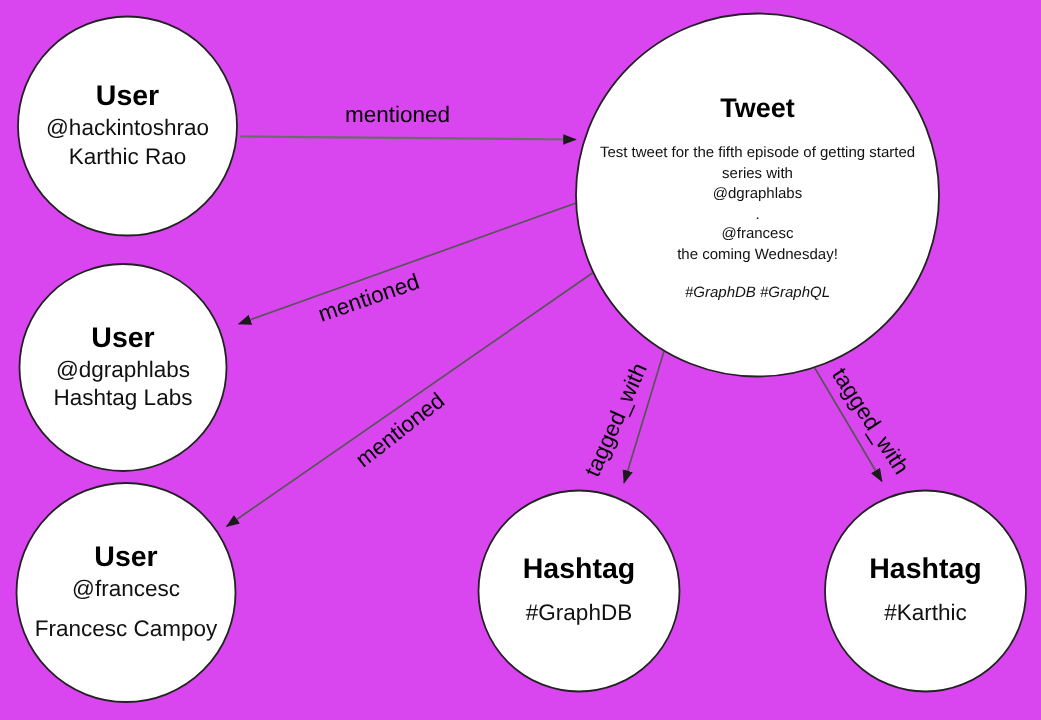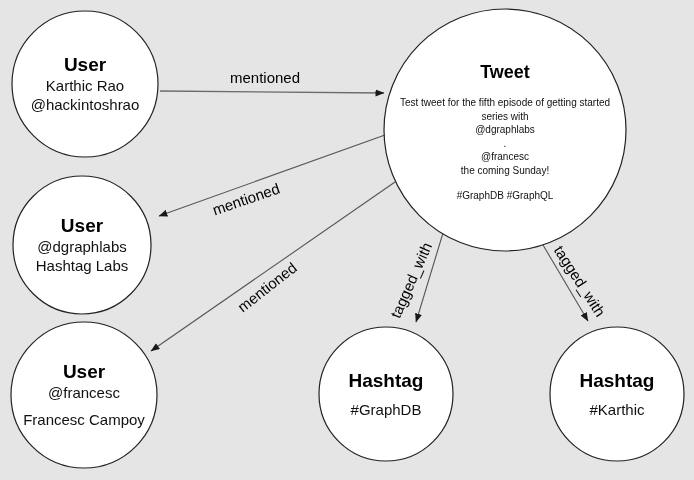--- a/index.html
+++ b/index.html
@@ -5,21 +5,21 @@
   html, body {
     margin: 0;
     padding: 0;
     background: #ffffff;
     font-family: "Liberation Sans", sans-serif;
   }
   .canvas {
     position: relative;
     width: 694px;
     height: 480px;
-    background: #e5e5e5;
+    background: #d946ef;
     overflow: hidden;
   }
   .graph-svg {
     position: absolute;
     left: 0;
     top: 0;
   }
   .node-label {
     position: absolute;
     transform: translate(-50%, -50%);
@@ -48,20 +48,21 @@
     margin-bottom: 11px;
   }
   .tweet-line {
     font-size: 10px;
     line-height: 13.5px;
     white-space: nowrap;
     color: #111111;
   }
   .tweet-line.last {
     margin-top: 12px;
+    font-style: italic;
   }
   .edge-label {
     position: absolute;
     font-size: 15px;
     color: #000000;
     white-space: nowrap;
     pointer-events: none;
   }
 </style>
 </head>
@@ -85,22 +86,22 @@
     <circle cx="85" cy="84" r="73" fill="#ffffff" stroke="#222222" stroke-width="1.2"></circle>
     <circle cx="82" cy="245" r="69" fill="#ffffff" stroke="#222222" stroke-width="1.2"></circle>
     <circle cx="84" cy="395" r="73" fill="#ffffff" stroke="#222222" stroke-width="1.2"></circle>
     <circle cx="505" cy="130" r="121" fill="#ffffff" stroke="#222222" stroke-width="1.2"></circle>
     <circle cx="386" cy="394" r="67" fill="#ffffff" stroke="#222222" stroke-width="1.2"></circle>
     <circle cx="617" cy="394" r="67" fill="#ffffff" stroke="#222222" stroke-width="1.2"></circle>
   </svg>
 
   <div class="node-label" style="left:85px; top:84px;">
     <div class="node-title">User</div>
+    <div class="node-line">@hackintoshrao</div>
     <div class="node-line">Karthic Rao</div>
-    <div class="node-line">@hackintoshrao</div>
   </div>
 
   <div class="node-label" style="left:82px; top:245px;">
     <div class="node-title">User</div>
     <div class="node-line">@dgraphlabs</div>
     <div class="node-line">Hashtag Labs</div>
   </div>
 
   <div class="node-label" style="left:84px; top:395px;">
     <div class="node-title">User</div>
@@ -108,21 +109,21 @@
     <div class="node-line gap-top">Francesc Campoy</div>
   </div>
 
   <div class="node-label tweet-label" style="left:505px; top:131px;">
     <div class="node-title">Tweet</div>
     <div class="tweet-line">Test tweet for the fifth episode of getting started</div>
     <div class="tweet-line">series with</div>
     <div class="tweet-line">@dgraphlabs</div>
     <div class="tweet-line">.</div>
     <div class="tweet-line">@francesc</div>
-    <div class="tweet-line">the coming Sunday!</div>
+    <div class="tweet-line">the coming Wednesday!</div>
     <div class="tweet-line last">#GraphDB #GraphQL</div>
   </div>
 
   <div class="node-label" style="left:386px; top:394px;">
     <div class="node-title">Hashtag</div>
     <div class="node-line gap-top">#GraphDB</div>
   </div>
 
   <div class="node-label" style="left:617px; top:394px;">
     <div class="node-title">Hashtag</div>

